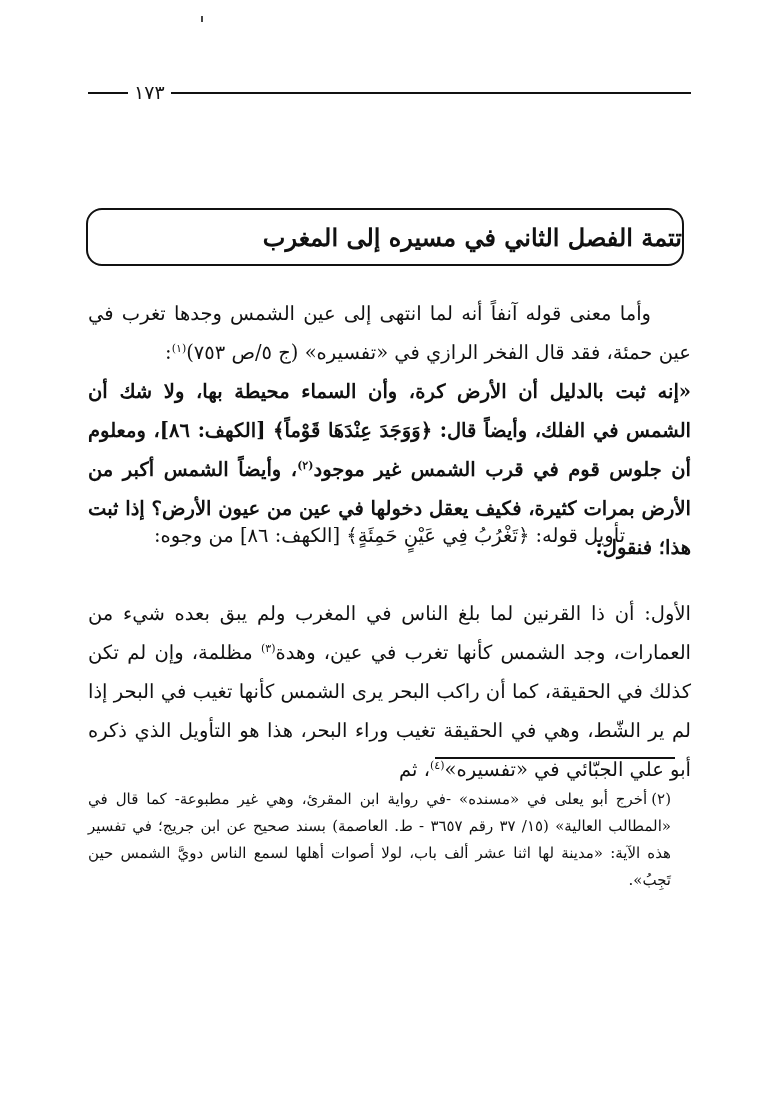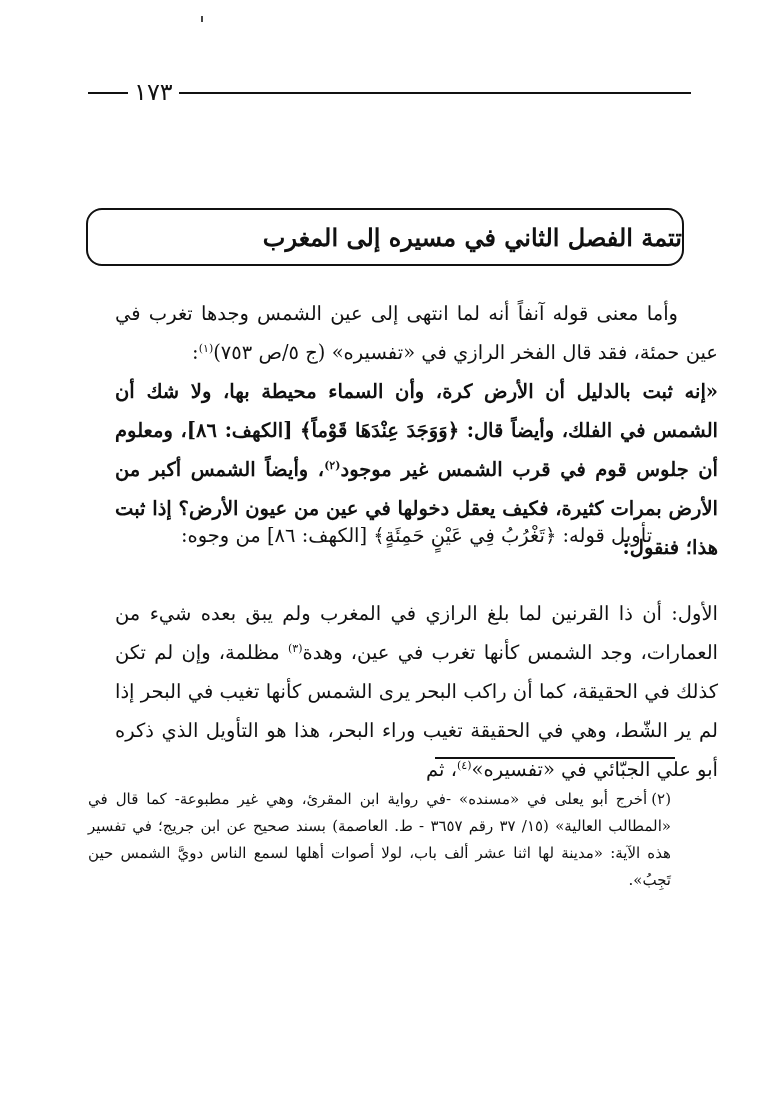--- a/index.html
+++ b/index.html
@@ -15,36 +15,36 @@
   }
   .rh-title {
     position: absolute; right: 0; top: 4px;
     direction: rtl; font-family: "DejaVu Sans", sans-serif; font-size: 17px; white-space: nowrap;
   }
   .rh-rule {
     position: absolute; left: 0; right: 0; top: 34px; height: 1.5px; background: #111;
   }
   .rh-pagenum {
     position: absolute; left: 40px; top: 22px; background: #fff; padding: 0 6px;
-    font-family: "DejaVu Sans", sans-serif; font-size: 24px; line-height: 24px;
+    font-family: "DejaVu Sans", sans-serif; font-size: 19px; line-height: 24px;
   }
 
   .chapter-box {
     position: absolute; left: 86px; top: 208px; width: 594px; height: 54px;
     border: 2.5px solid #111; border-radius: 16px;
     display: flex; align-items: center; justify-content: flex-end;
   }
   .chapter-title {
     direction: rtl; font-size: 24px; font-weight: bold; font-family: "DejaVu Serif", serif;
   }
 
   .body-text {
     position: absolute; left: 88px; width: 603px;
     direction: rtl; text-align: justify; text-align-last: right;
-    font-size: 19.5px; line-height: 39px; font-family: "DejaVu Serif", serif; margin-left: 27px;
+    font-size: 19.5px; line-height: 39px; font-family: "DejaVu Serif", serif;
   }
   .p1 { top: 294px; }
   .p2 { top: 372px; font-weight: bold; }
   .p3 { top: 516px; text-align-last: center; text-align: right; }
   .p4 { top: 594px; }
   .para-indent { text-indent: 40px; }
 
   .fn-rule {
     position: absolute; left: 435px; top: 757px; width: 240px; height: 2px; background: #111;
   }
@@ -79,21 +79,21 @@
 
 <div class="body-text p2">
   <span>«إنه ثبت بالدليل أن الأرض كرة، وأن السماء محيطة بها، ولا شك أن الشمس في الفلك، وأيضاً قال: ﴿وَوَجَدَ عِنْدَهَا قَوْماً﴾ [الكهف: ٨٦]، ومعلوم أن جلوس قوم في قرب الشمس غير موجود</span><sup>(٢)</sup><span>، وأيضاً الشمس أكبر من الأرض بمرات كثيرة، فكيف يعقل دخولها في عين من عيون الأرض؟ إذا ثبت هذا؛ فنقول:</span>
 </div>
 
 <div class="body-text p3">
   <span>تأويل قوله: ﴿تَغْرُبُ فِي عَيْنٍ حَمِئَةٍ﴾ [الكهف: ٨٦] من وجوه:</span>
 </div>
 
 <div class="body-text p4">
-  <span>الأول: أن ذا القرنين لما بلغ الرازي في المغرب ولم يبق بعده شيء من العمارات، وجد الشمس كأنها تغرب في عين، وهدة</span><sup>(٣)</sup><span> مظلمة، وإن لم تكن كذلك في الحقيقة، كما أن راكب البحر يرى الشمس كأنها تغيب في البحر إذا لم ير الشّط، وهي في الحقيقة تغيب وراء البحر، هذا هو التأويل الذي ذكره أبو علي الجبّائي في «تفسيره»</span><sup>(٤)</sup><span>، ثم</span>
+  <span>الأول: أن ذا القرنين لما بلغ الناس في المغرب ولم يبق بعده شيء من العمارات، وجد الشمس كأنها تغرب في عين، وهدة</span><sup>(٣)</sup><span> مظلمة، وإن لم تكن كذلك في الحقيقة، كما أن راكب البحر يرى الشمس كأنها تغيب في البحر إذا لم ير الشّط، وهي في الحقيقة تغيب وراء البحر، هذا هو التأويل الذي ذكره أبو علي الجبّائي في «تفسيره»</span><sup>(٤)</sup><span>، ثم</span>
 </div>
 
 <div class="fn-rule"></div>
 
 <section class="footnotes">
   <div class="fn indent">
     <span class="fn-num">(٢)</span><span>أخرج أبو يعلى في «مسنده» -في رواية ابن المقرئ، وهي غير مطبوعة- كما قال في «المطالب العالية» (١٥/ ٣٧ رقم ٣٦٥٧ - ط. العاصمة) بسند صحيح عن ابن جريج؛ في تفسير هذه الآية: «مدينة لها اثنا عشر ألف باب، لولا أصوات أهلها لسمع الناس دويَّ الشمس حين تَجِبُ».</span>
   </div>
 </section>
 

